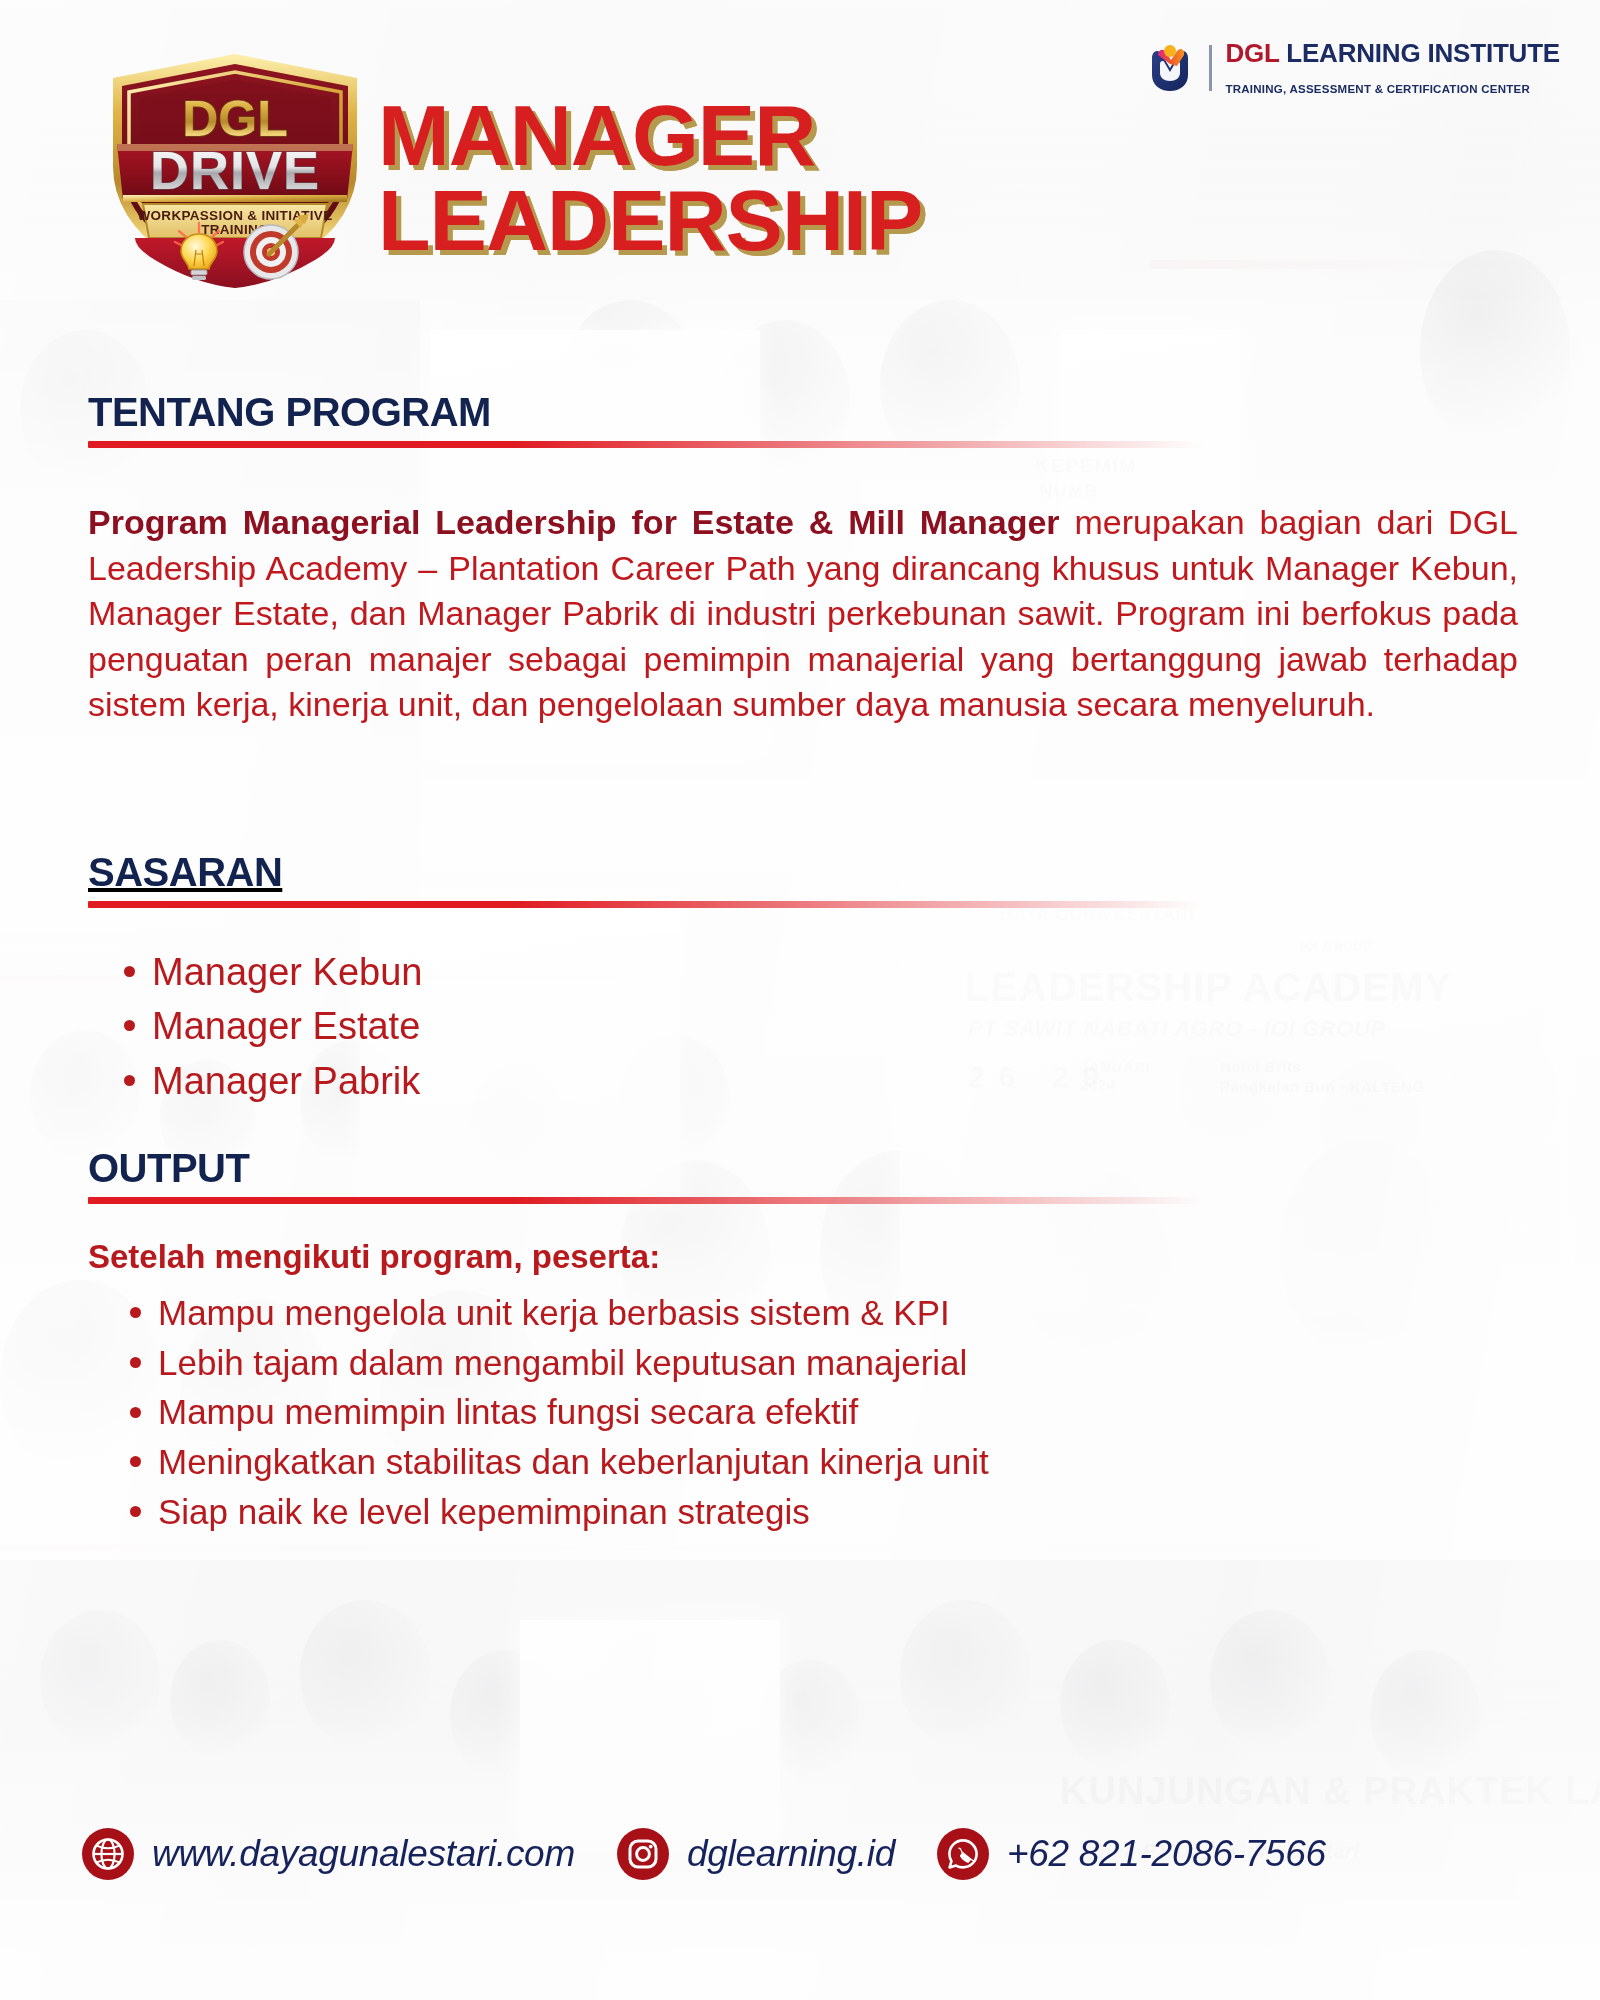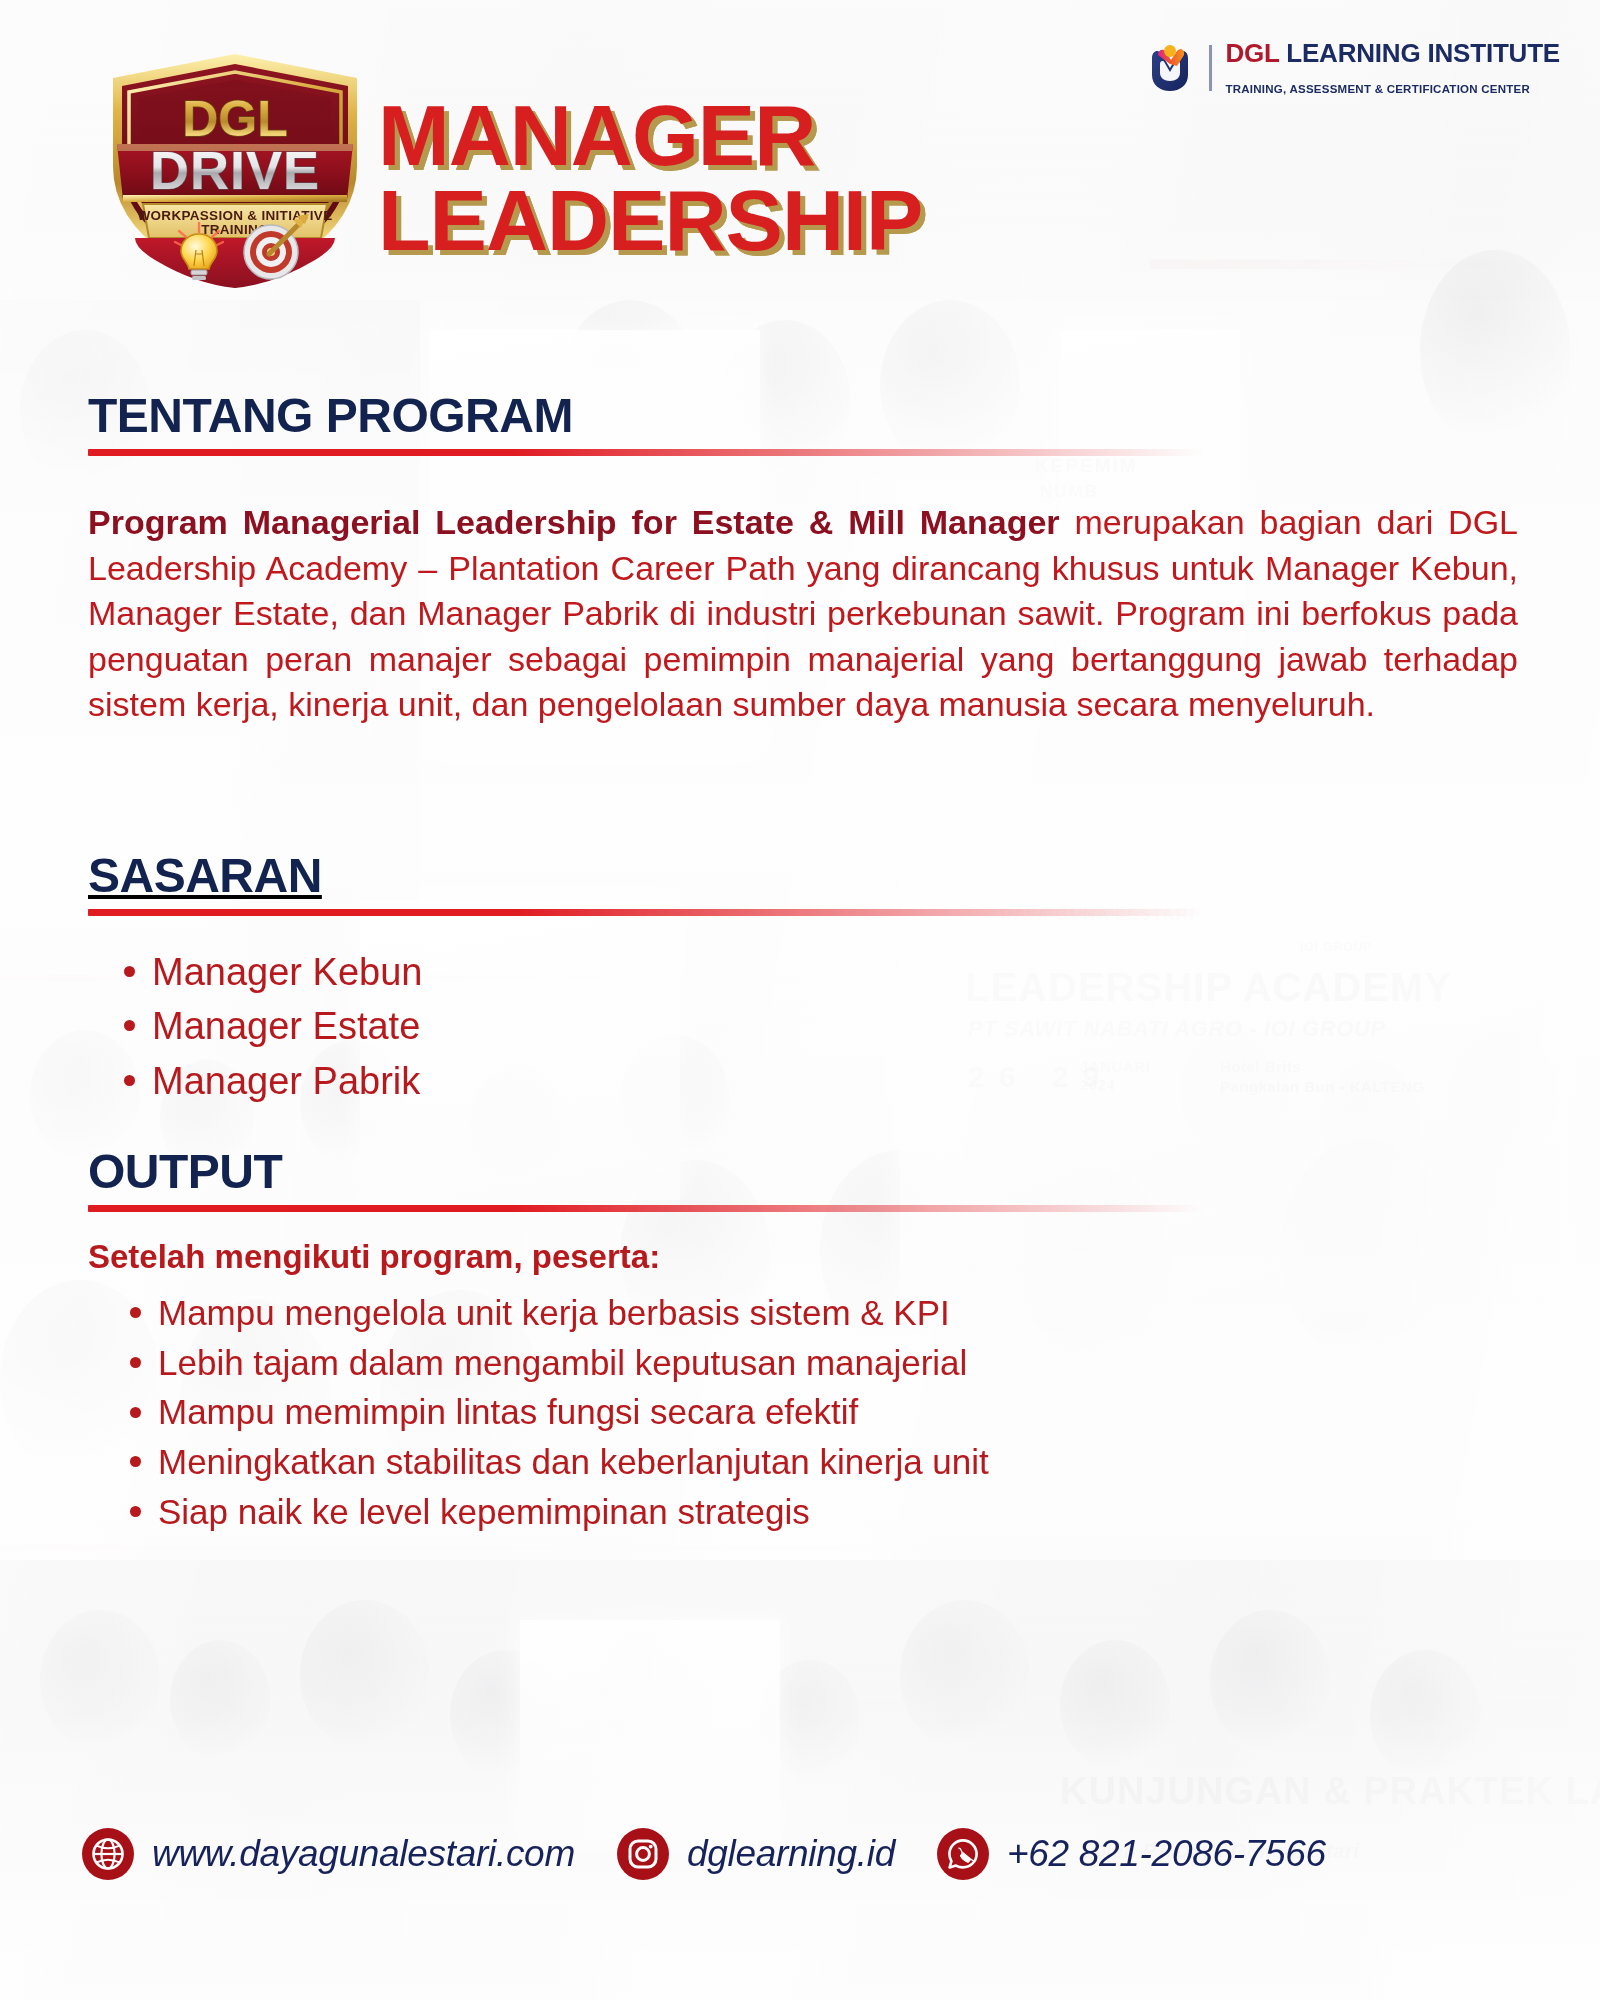--- a/index.html
+++ b/index.html
@@ -108,21 +108,21 @@
   .dgl-name .a { color:#b2182b; }
   .dgl-name .b { color:#1b2b63; }
   .dgl-sub {
     font-size:11.5px; font-weight:bold; color:#1b2b63;
     letter-spacing:.25px; line-height:1; white-space:nowrap;
   }
 
   
   .section-head { position:absolute; }
   .section-head h2 {
-    font-size:48px; font-weight:bold; color:#12234f;
+    font-size:40px; font-weight:bold; color:#12234f;
     letter-spacing:-.5px; line-height:1;
     text-shadow:1px 1px 0 rgba(255,255,255,.6);
   }
   .rule {
     margin-top:9px; height:7px; width:1115px;
     background:linear-gradient(90deg,#e01b22 0%, #e01b22 38%, rgba(224,27,34,.45) 72%, rgba(224,27,34,0) 100%);
     border-radius:1px;
   }
 
   

